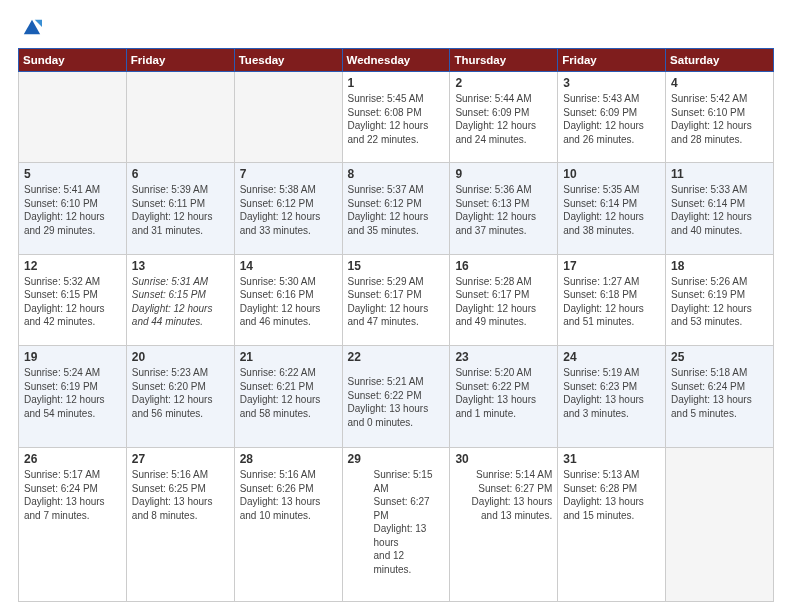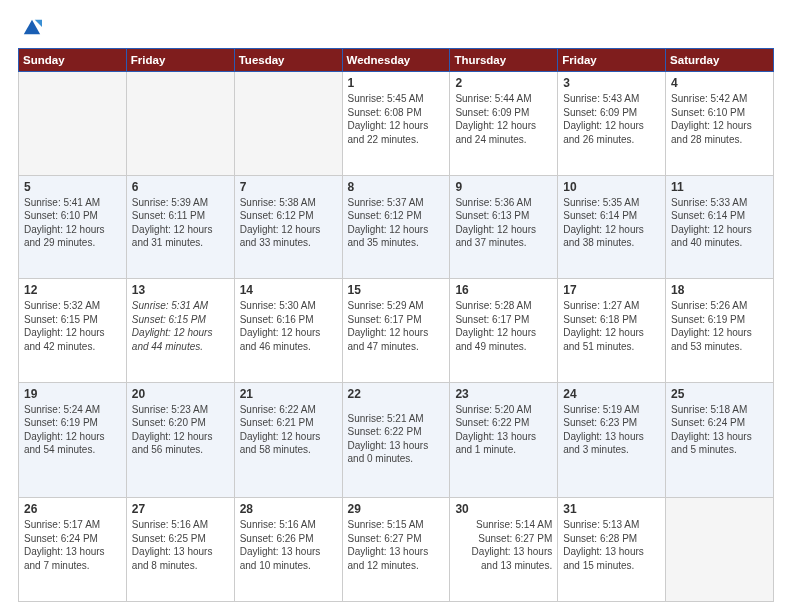--- a/index.html
+++ b/index.html
@@ -340,21 +340,21 @@
           </td>
           <td>
             <div class="day-num">28</div>
             <div class="cell-text" style="white-space: pre-line;">Sunrise: 5:16 AM
 Sunset: 6:26 PM
 Daylight: 13 hours
 and 10 minutes.</div>
           </td>
           <td>
             <div class="day-num">29</div>
-            <div class="cell-text" style="white-space: pre-line;">Sunrise: 5:15 AM
+            <div class="cell-text" style="white-space: pre-line; margin-left: 26px;">Sunrise: 5:15 AM
 Sunset: 6:27 PM
 Daylight: 13 hours
 and 12 minutes.</div>
           </td>
           <td>
             <div class="day-num">30</div>
             <div class="cell-text" style="white-space: pre-line; text-align: right;">Sunrise: 5:14 AM
 Sunset: 6:27 PM
 Daylight: 13 hours
 and 13 minutes.</div>

